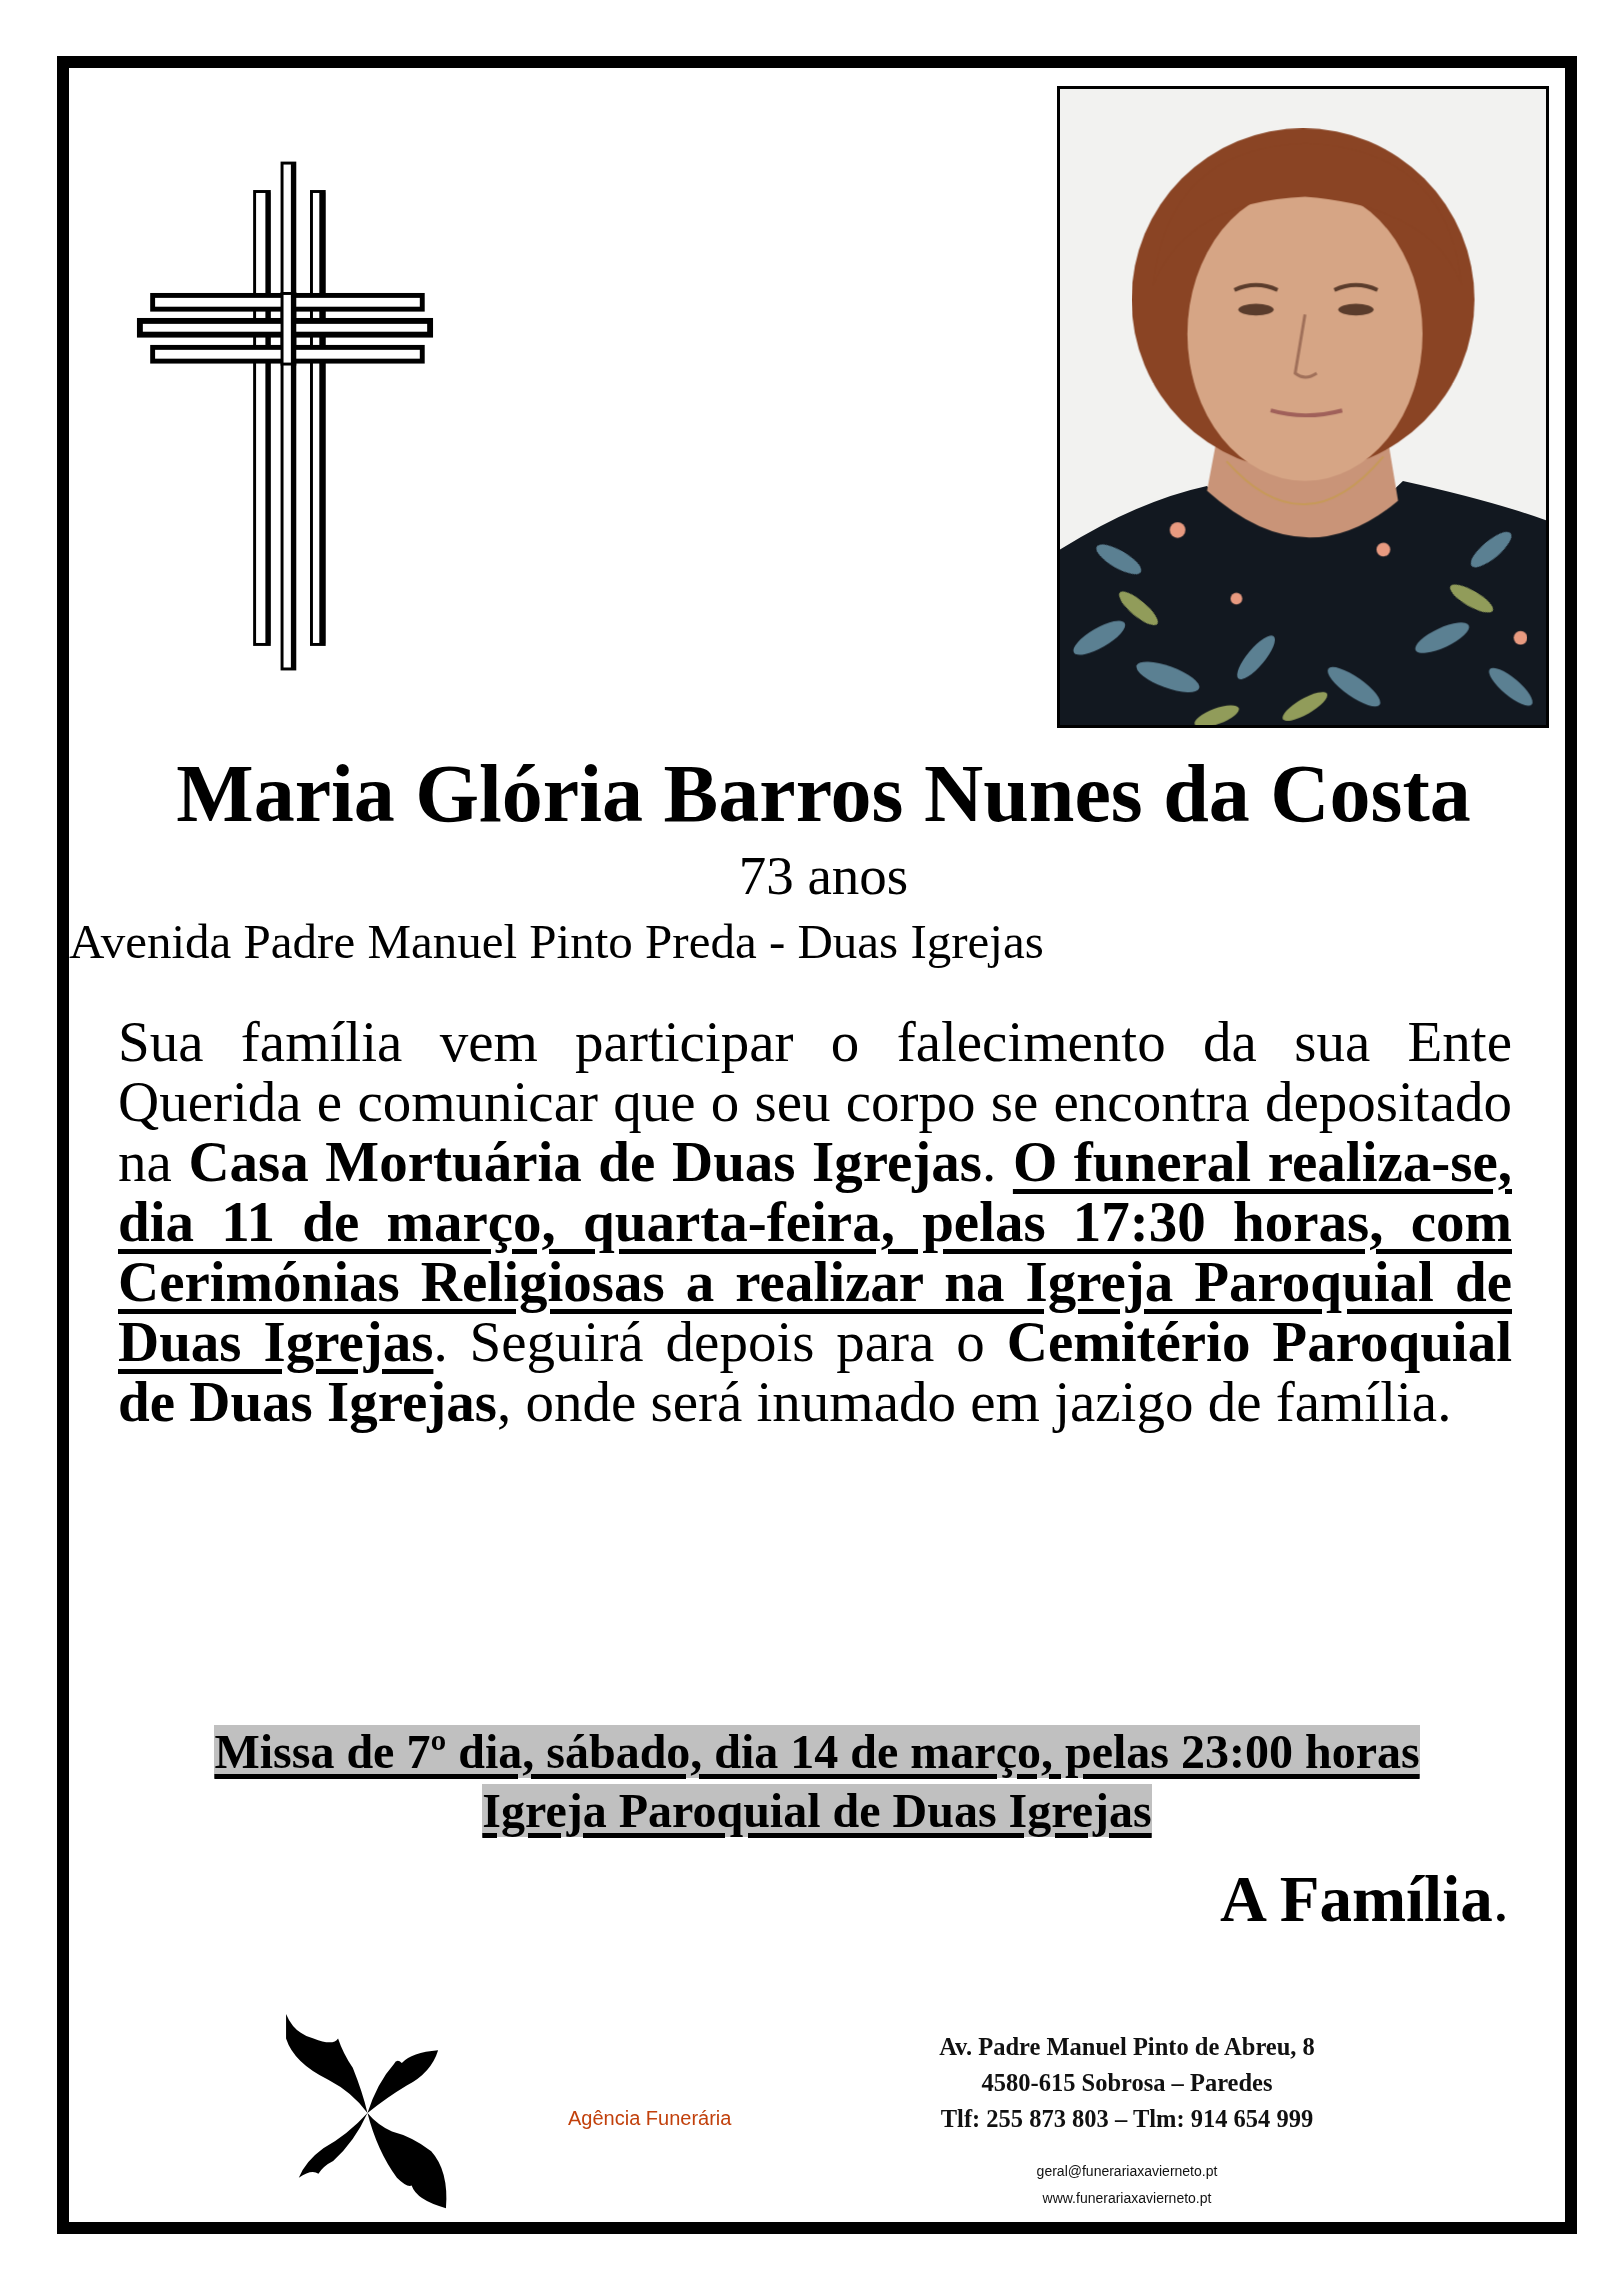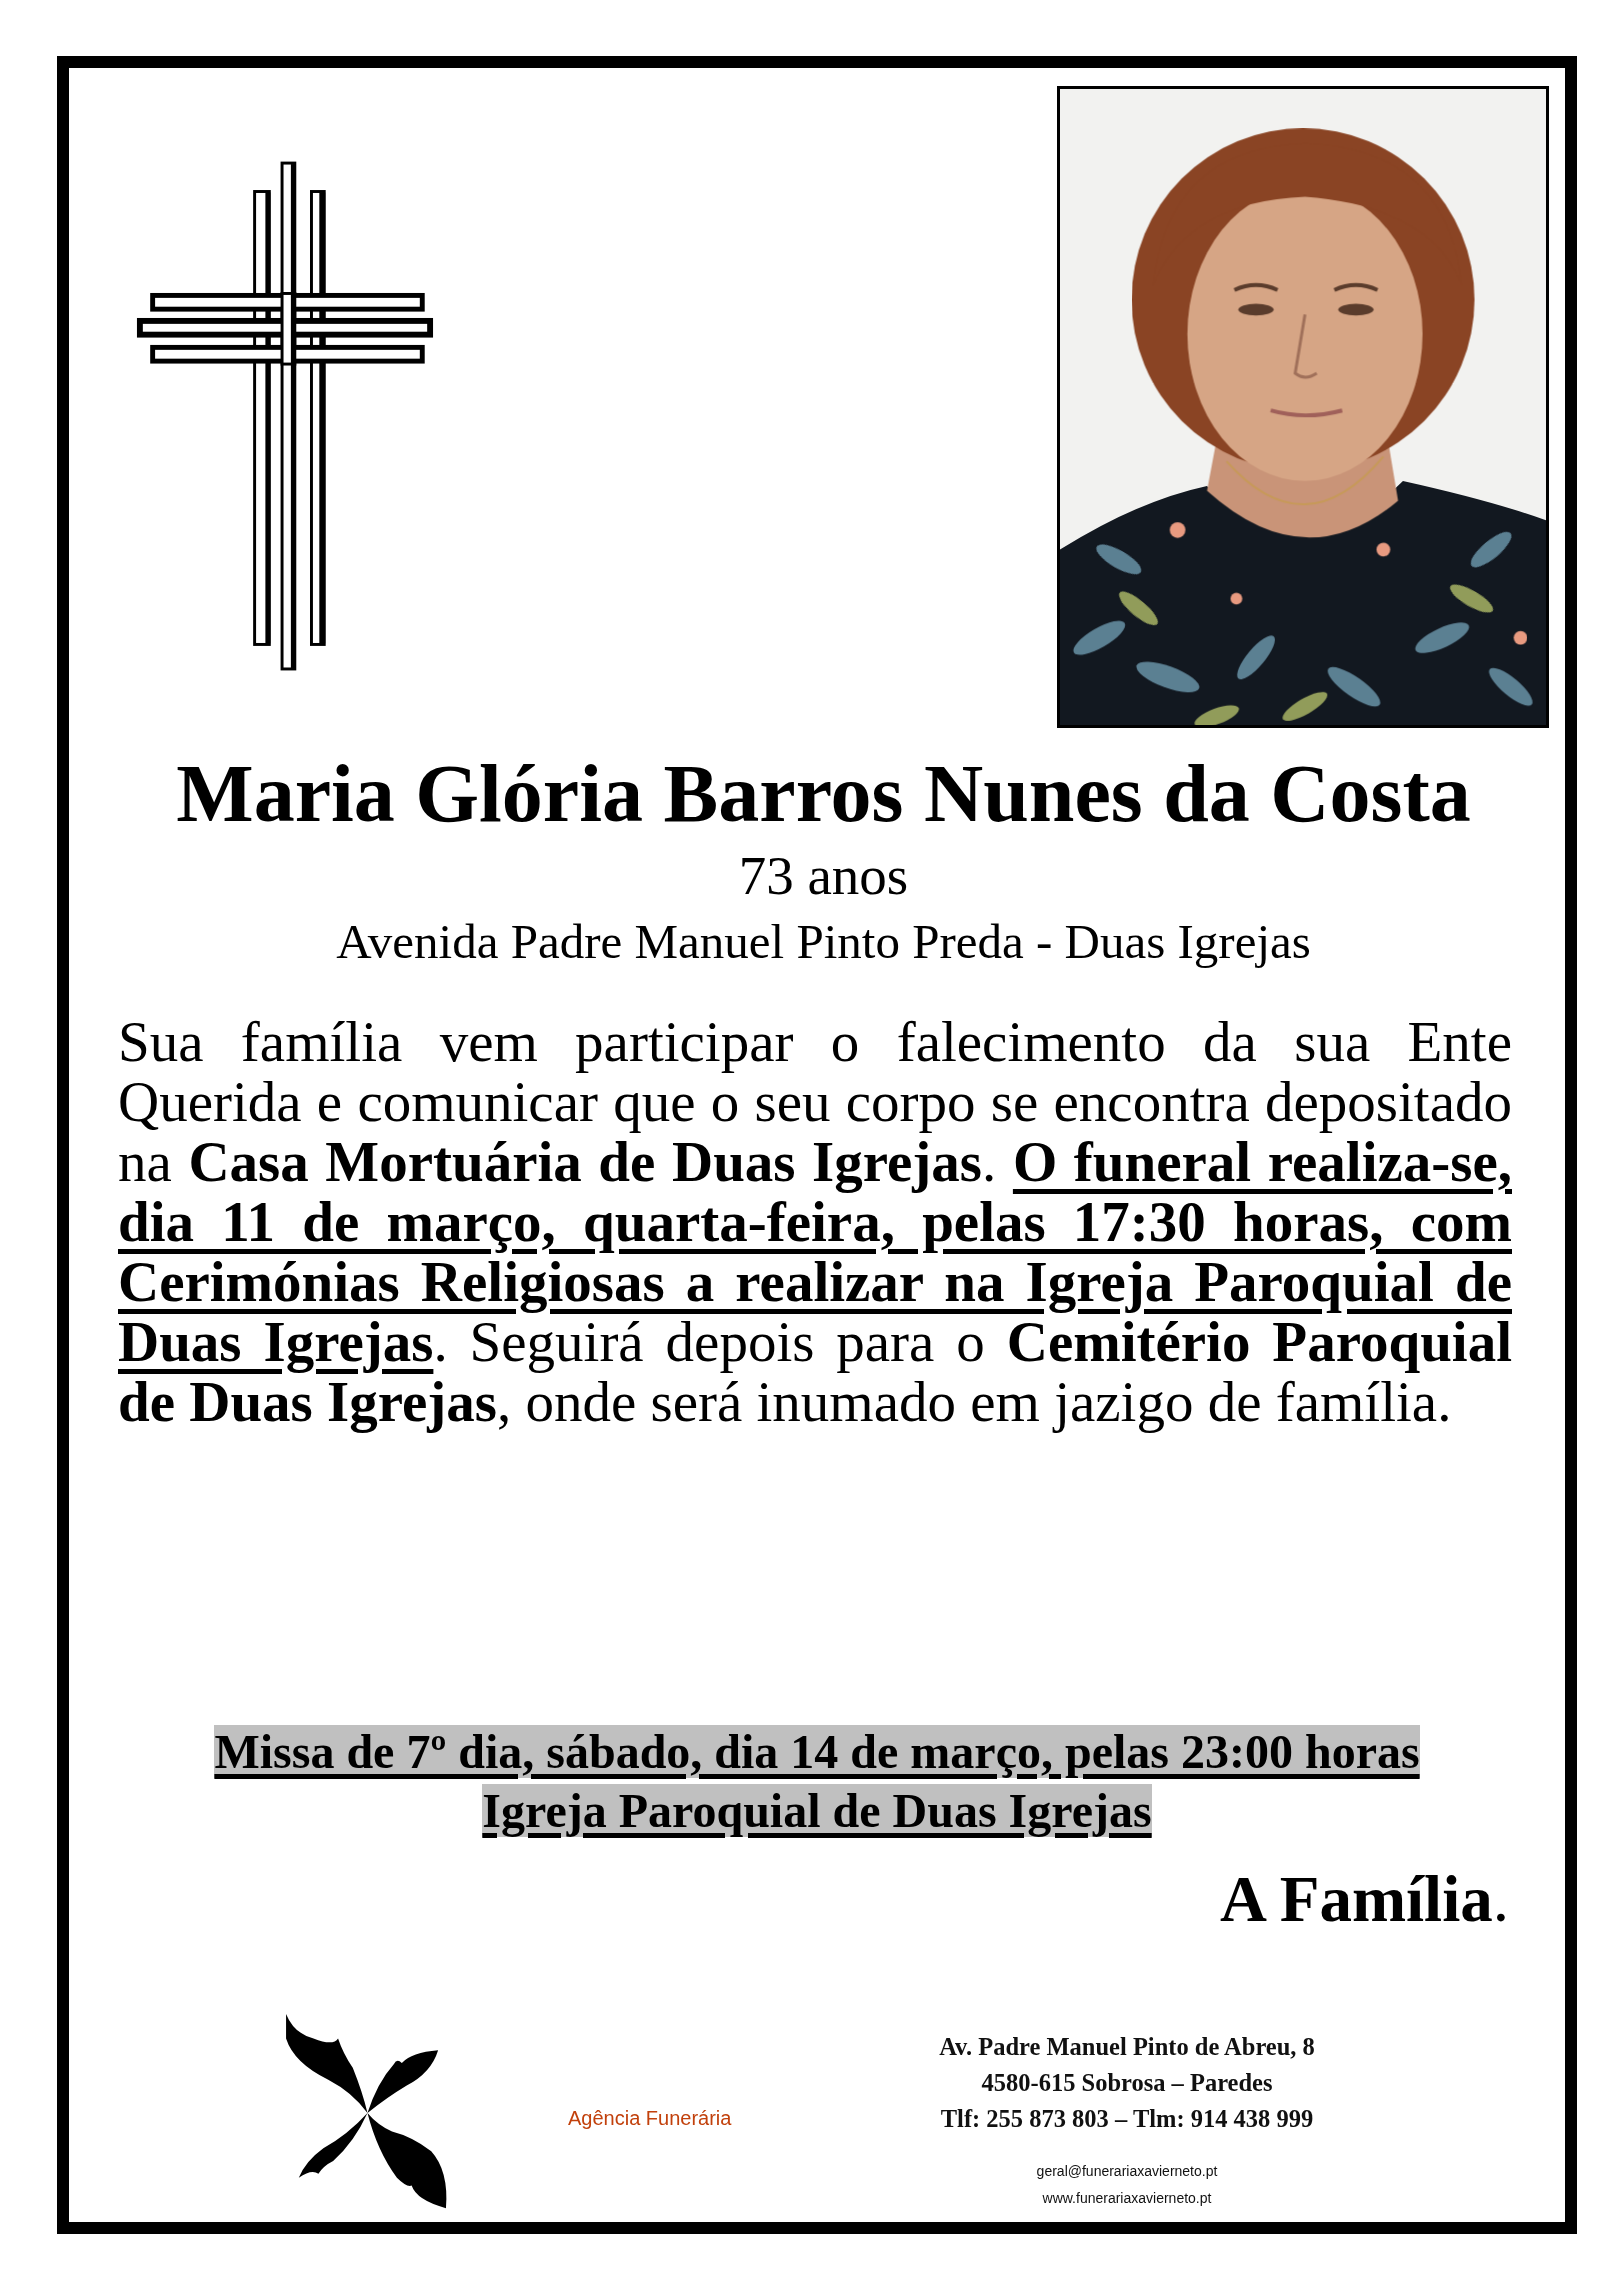--- a/index.html
+++ b/index.html
@@ -9,21 +9,21 @@
   .serif { font-family:"Liberation Serif", "DejaVu Serif", serif; color:#000; }
   .sans { font-family:"Liberation Sans", "DejaVu Sans", sans-serif; color:#000; }
 
   .cross { position:absolute; left:135px; top:160px; width:300px; height:514px; }
 
   .photo { position:absolute; left:1057px; top:86px; width:486px; height:636px; border:3.9px solid #000; overflow:hidden; background:#f3f3f1; }
   .photo svg { display:block; width:100%; height:100%; }
 
   .name { position:absolute; left:69px; width:1509px; top:745px; text-align:center; font-weight:bold; font-size:82px; line-height:98px; white-space:nowrap; }
   .age { position:absolute; left:69px; width:1509px; top:843px; text-align:center; font-size:55px; line-height:65px; }
-  .address { position:absolute; left:69px; width:1509px; top:912px; text-align:center; font-size:49px; line-height:59px; }
+  .address { position:absolute; left:69px; width:1509px; top:912px; text-align:left; font-size:49px; line-height:59px; }
 
   .body-text { position:absolute; left:118px; width:1394px; top:1012px; font-size:57px; line-height:60px; text-align:justify; text-align-last:left; }
   .body-text b { font-weight:bold; }
   .ul { text-decoration:underline; text-decoration-thickness:4.9px; text-underline-offset:7.8px; }
 
   .missa { position:absolute; left:69px; width:1496px; top:1722px; text-align:center; font-size:48px; line-height:59px; font-weight:bold; }
   .hl { background:#c0c0c0; text-decoration:underline; text-decoration-thickness:4.9px; text-underline-offset:5.9px; }
 
   .familia { position:absolute; right:111px; top:1860px; font-size:65px; line-height:78px; white-space:nowrap; }
   .familia b { font-weight:bold; }
@@ -128,20 +128,20 @@
       <path d="M447 2092 Q420 2094 410 2105 Q405 2100 402 2106 Q385 2125 375 2156 Q395 2140 415 2128 Q440 2115 447 2092 Z"></path>
       <path d="M375 2156 Q355 2178 330 2192 Q312 2205 305 2222 Q318 2213 325 2218 Q330 2210 340 2205 Q362 2185 375 2156 Z"></path>
       <path d="M375 2156 Q385 2195 405 2222 Q415 2232 420 2230 Q425 2245 455 2253 Q458 2215 440 2195 Q420 2180 400 2175 Q385 2168 375 2156 Z"></path>
     </g>
   </svg>
   <div class="agencia sans">Agência Funerária</div>
 
   <div class="contact serif">
     <div>Av. Padre Manuel Pinto de Abreu, 8</div>
     <div>4580-615 Sobrosa – Paredes</div>
-    <div>Tlf: 255 873 803 – Tlm: 914 438 999</div>
+    <div>Tlf: 255 873 803 – Tlm: 914 654 999</div>
   </div>
   <div class="contact-web sans">
     <div>geral@funerariaxavierneto.pt</div>
     <div>www.funerariaxavierneto.pt</div>
   </div>
 </div>
 
 
 </body></html>

